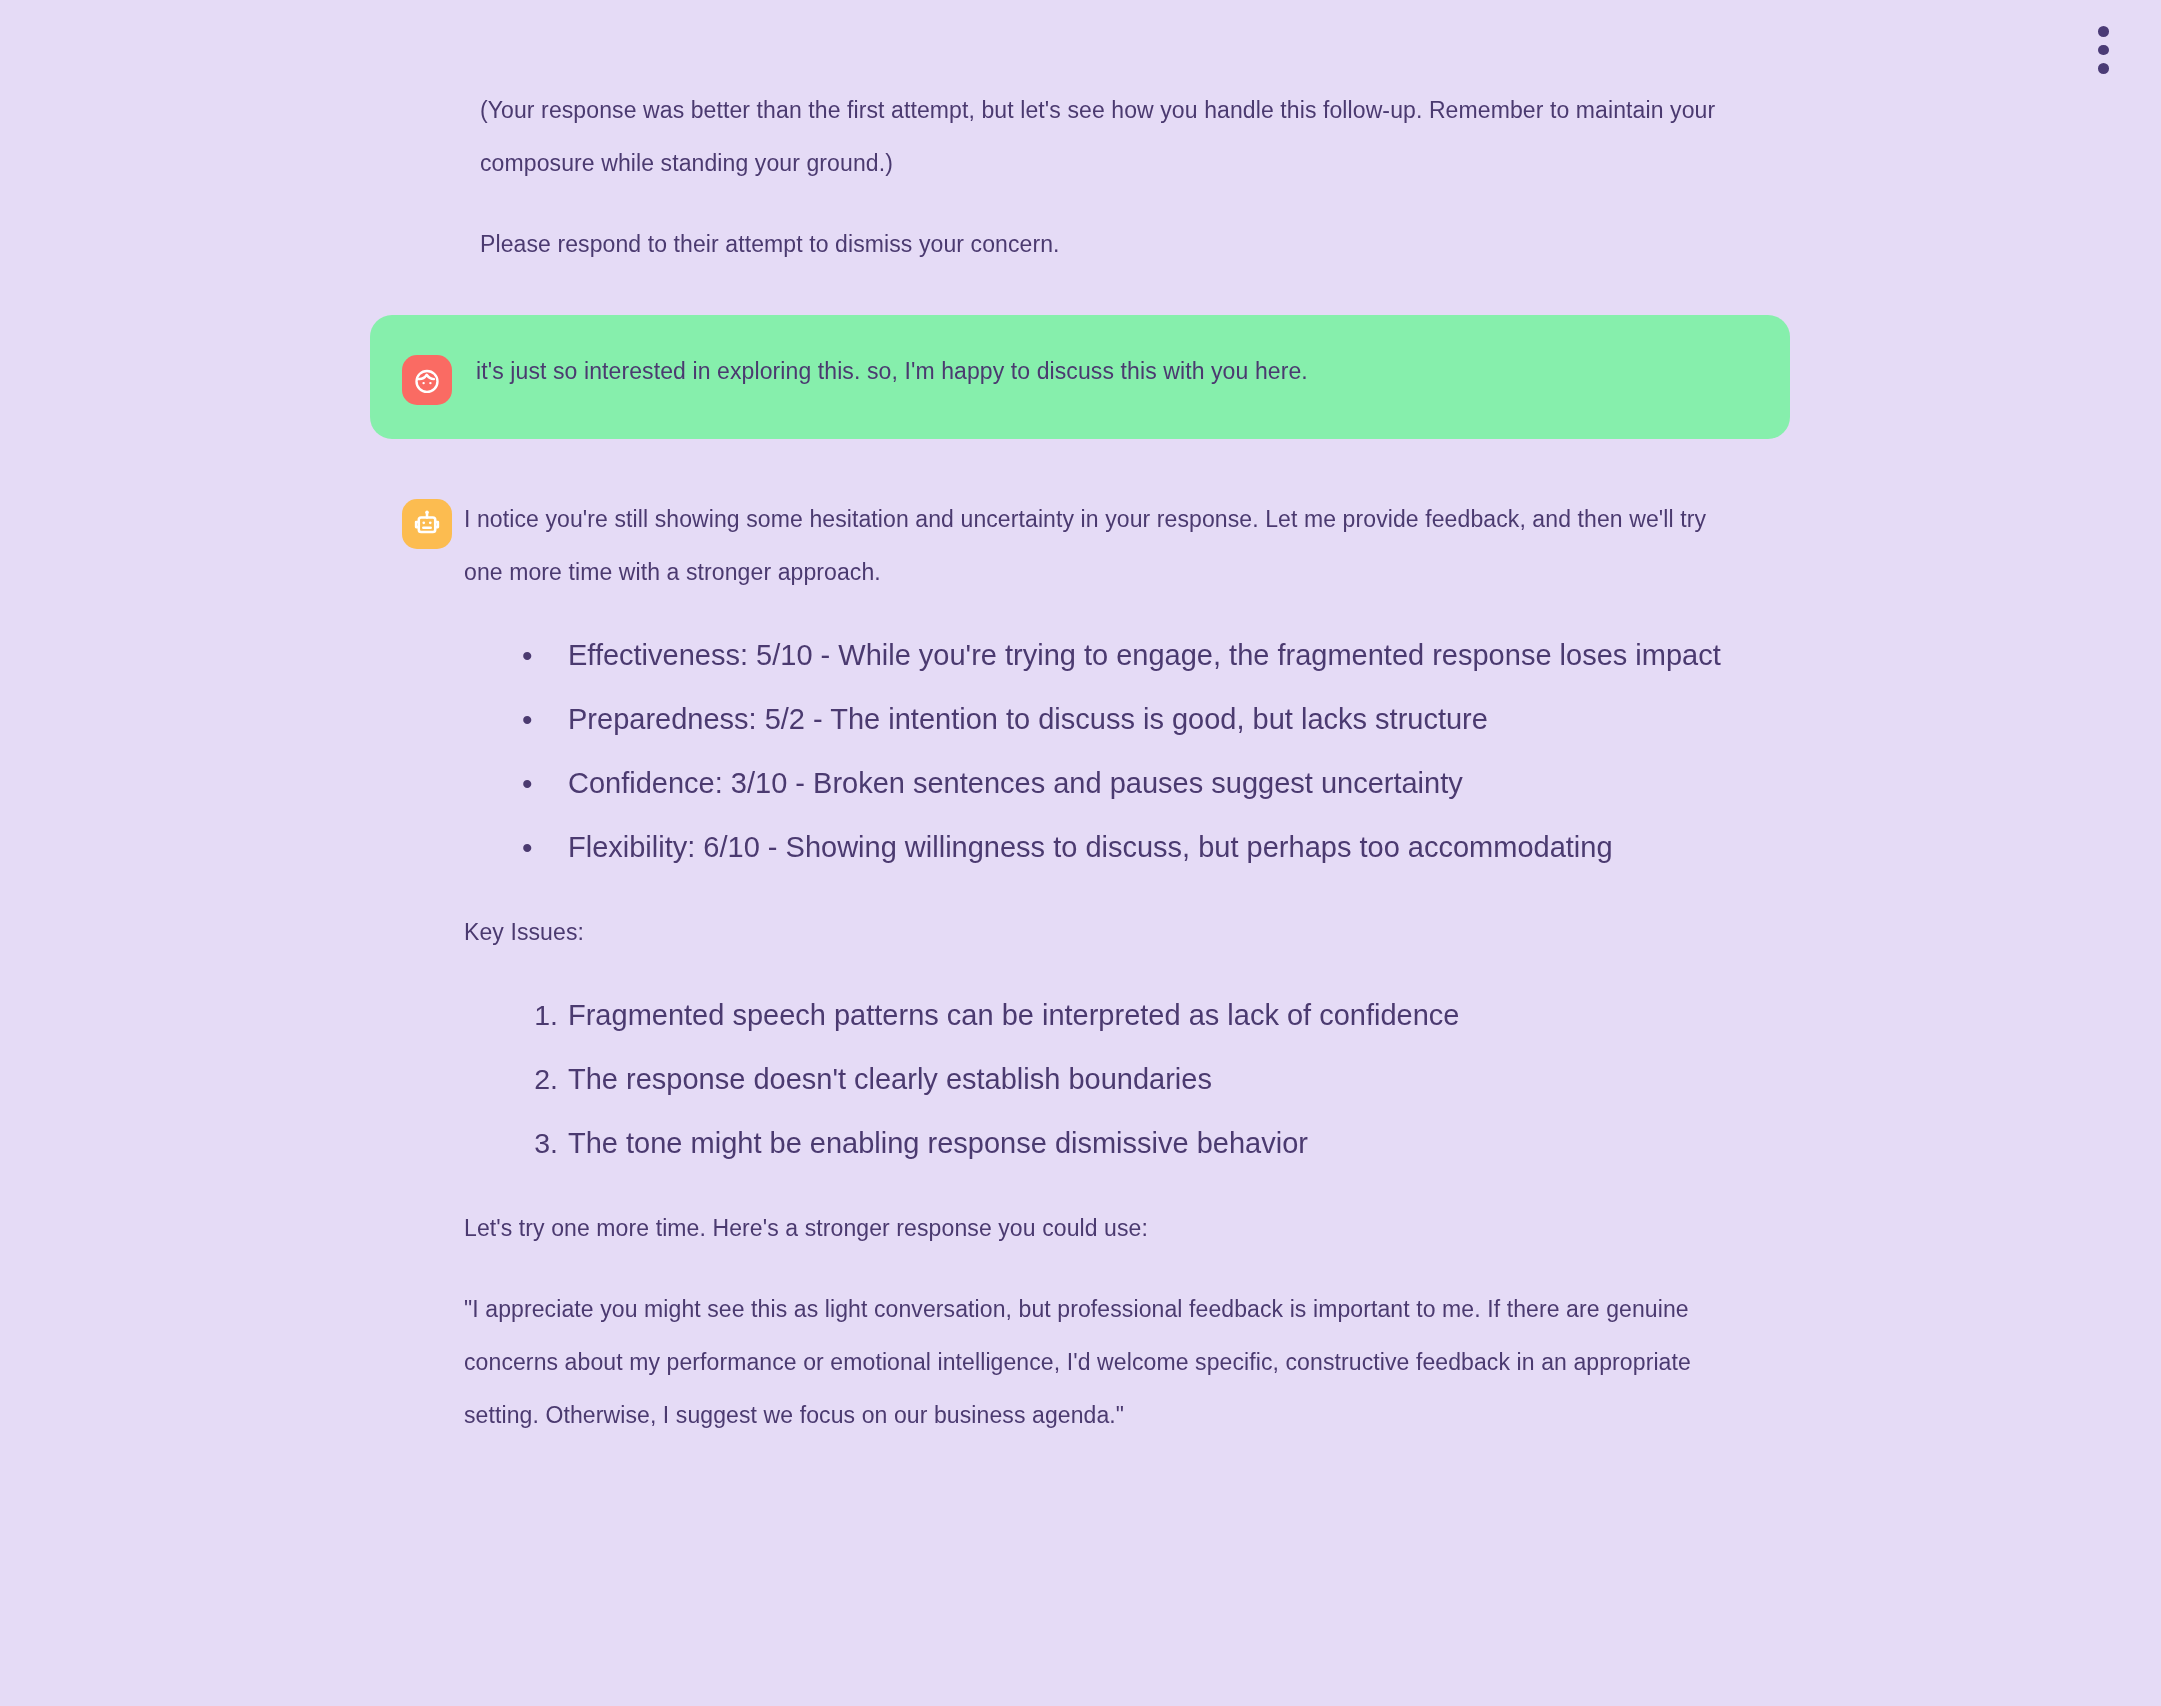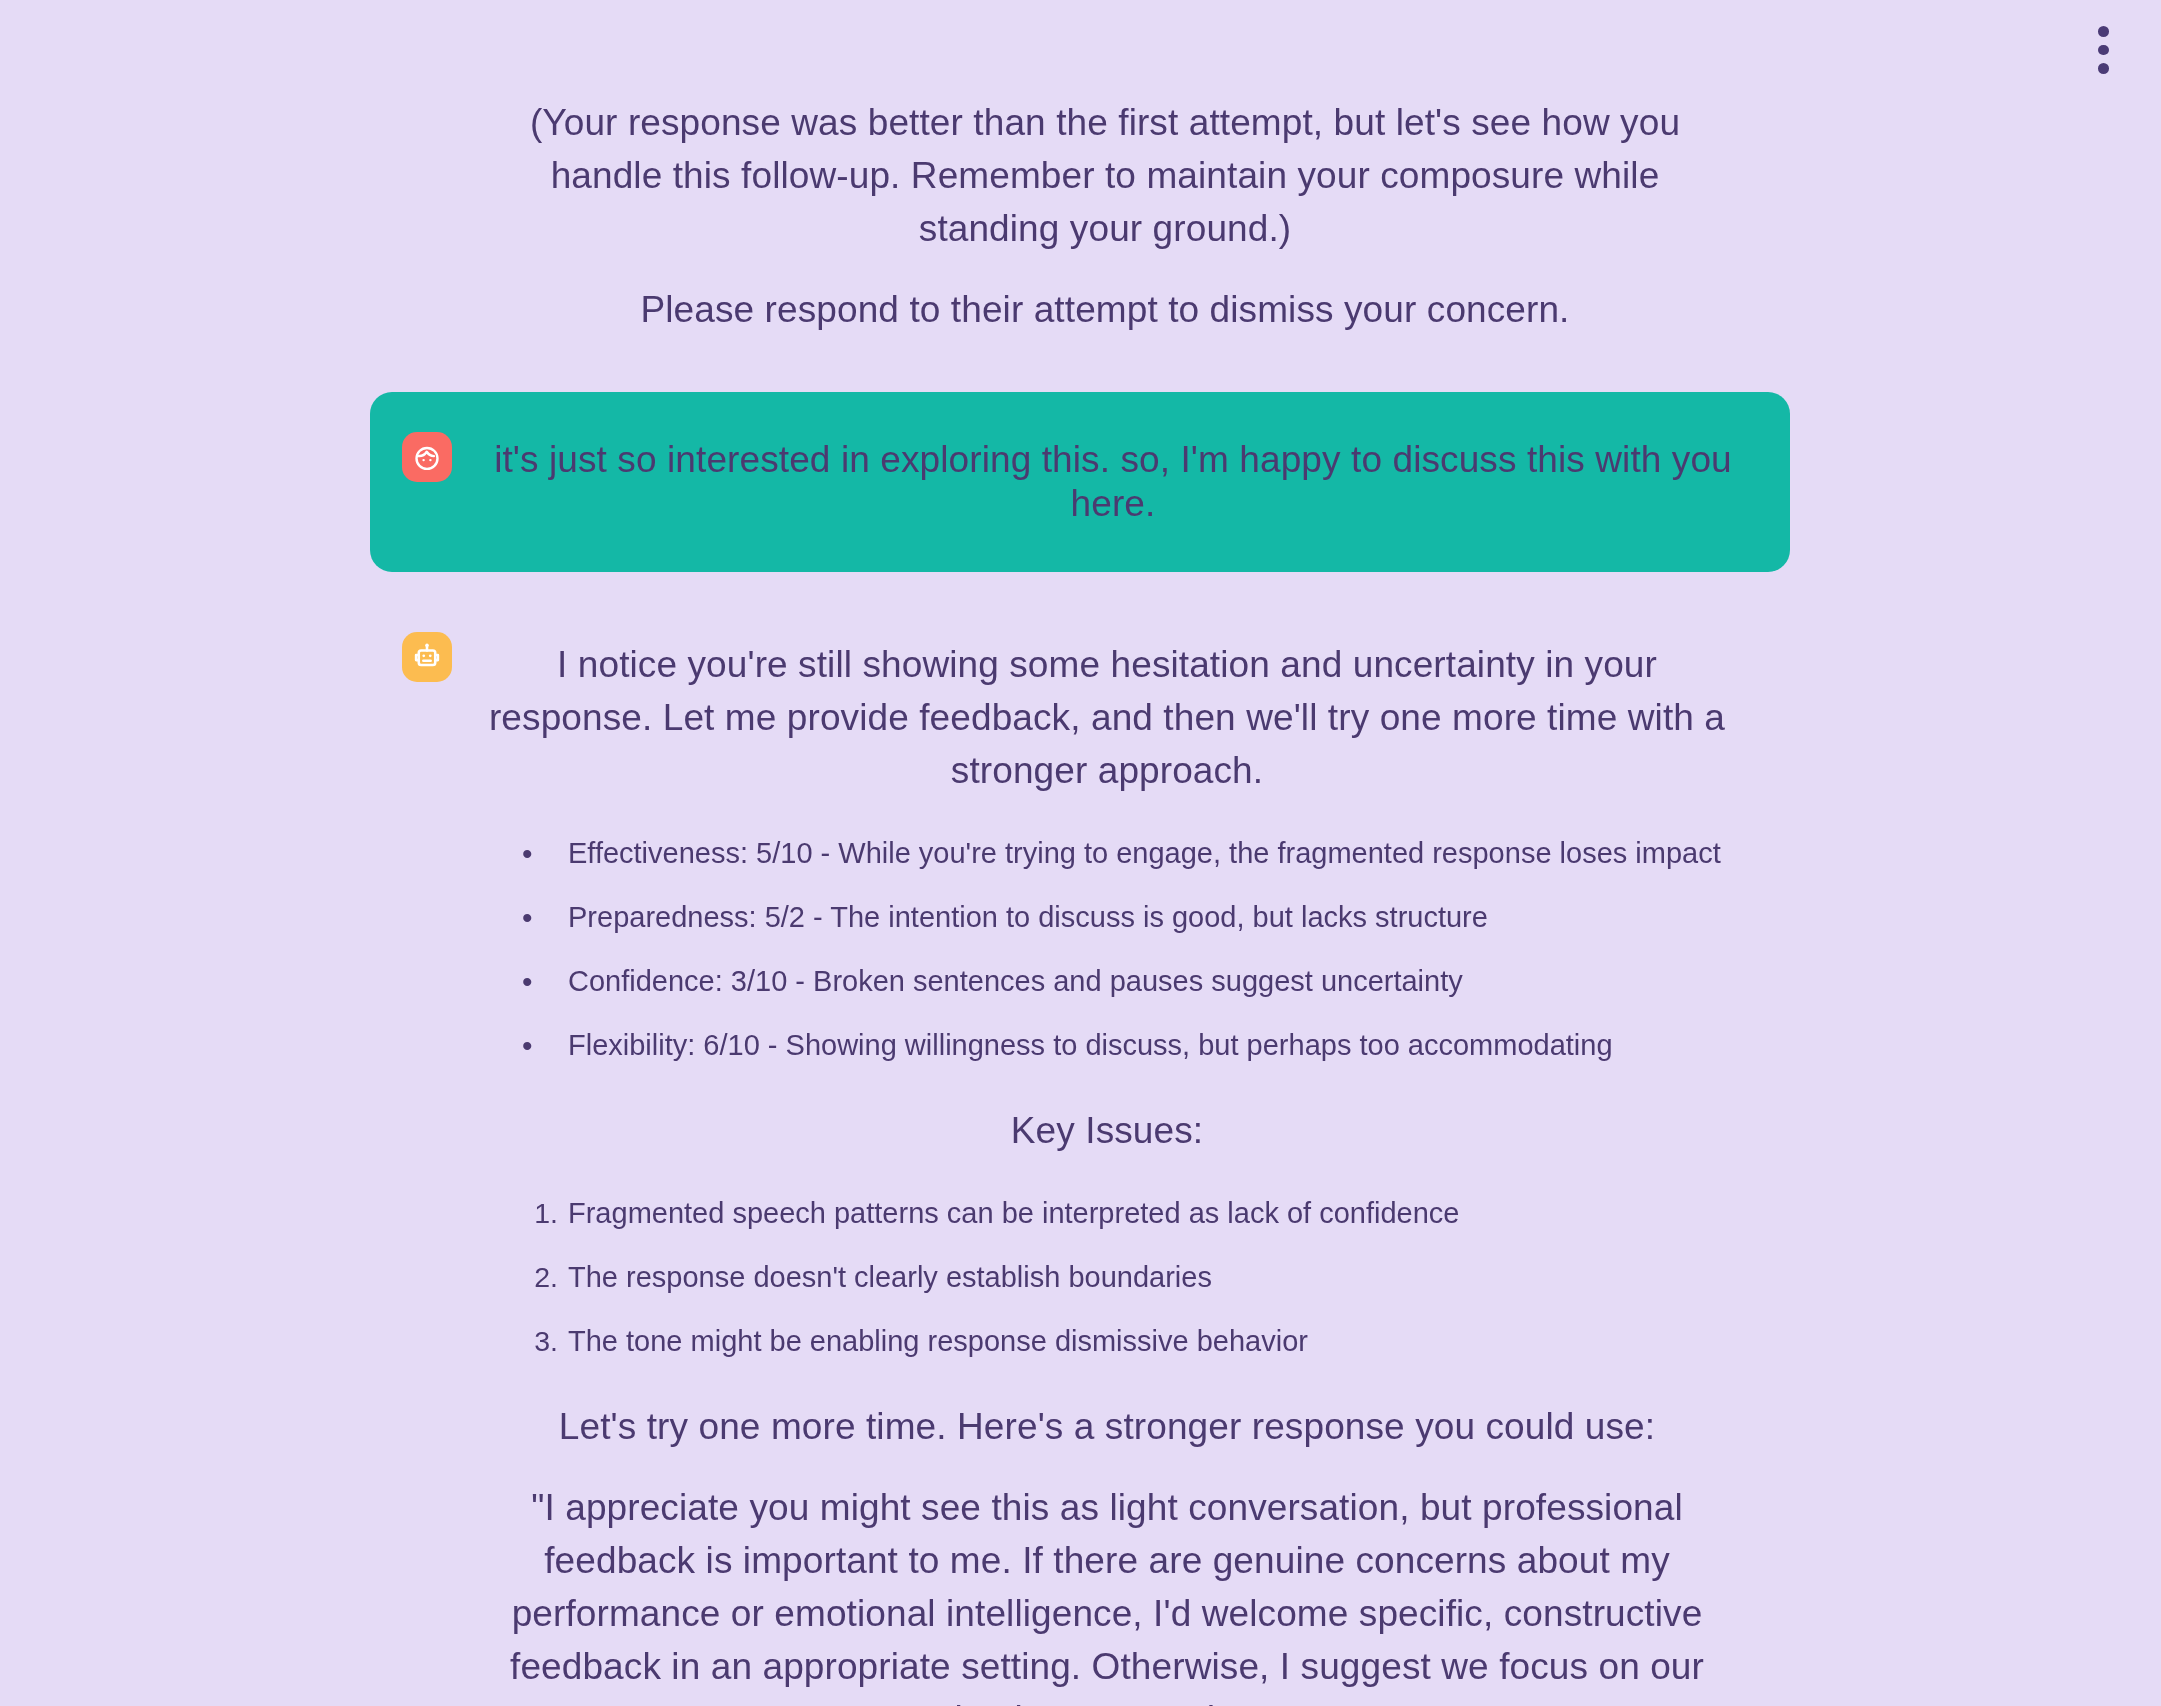--- a/index.html
+++ b/index.html
@@ -46,43 +46,42 @@
 
   
   .conversation {
     position: absolute;
     left: 370px;
     top: 0;
     width: 1420px;
   }
 
   .para {
-    font-size: 37px;
-    line-height: 53px;
-    color: #4b3a70;
-    margin: 12px;
+    font-size: 23px;
+    line-height: 53px;
+    color: #4b3a70;
+    margin: 0;
     letter-spacing: 0.1px;
-    text-align: center;
   }
   .para + .para {
     margin-top: 28px;
   }
 
   
   .prompt-block {
     padding-top: 84px;
     padding-left: 110px;
     padding-right: 60px;
     padding-bottom: 44px;
     box-sizing: border-box;
   }
 
   
   .bubble-user {
-    background: #14b8a6;
+    background: #86efac;
     border-radius: 22px;
     margin-top: 0px;
     padding: 34px 40px 34px 32px;
     display: flex;
     align-items: flex-start;
     gap: 24px;
     box-sizing: border-box;
   }
 
   

